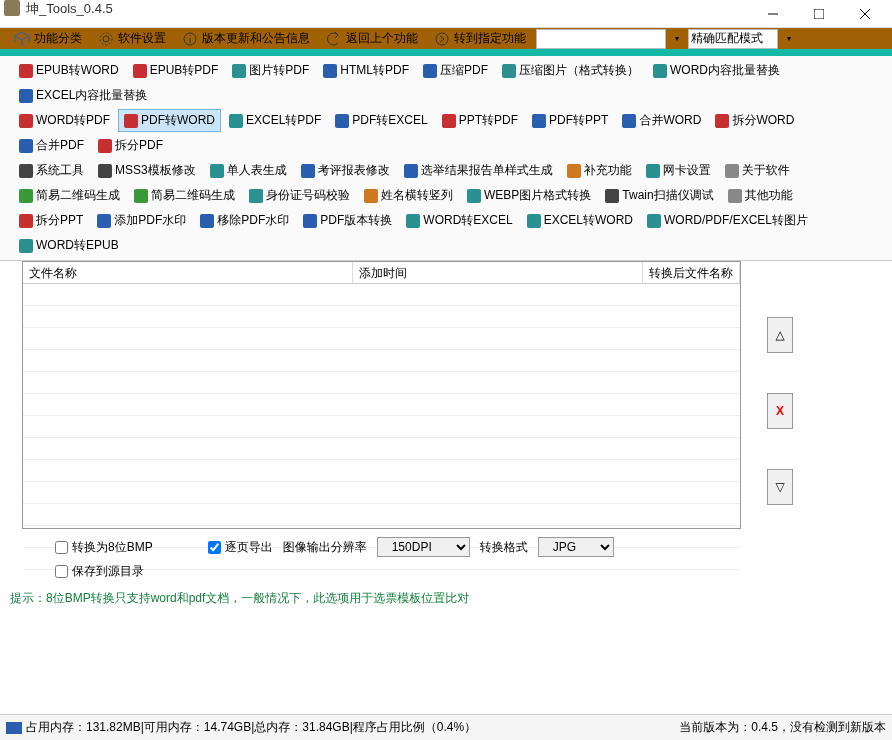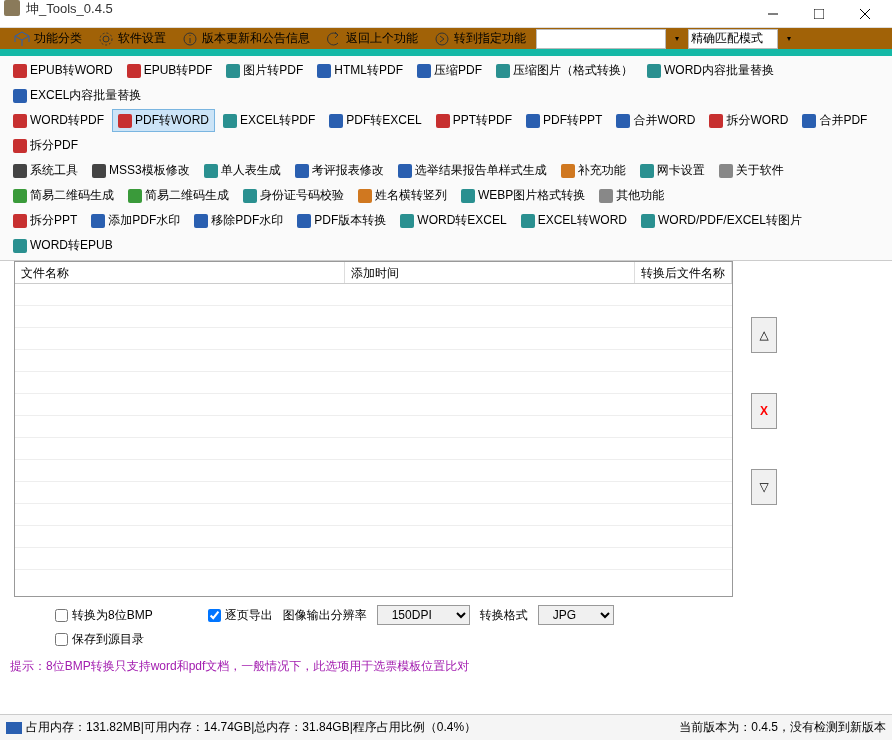--- a/index.html
+++ b/index.html
@@ -11,55 +11,55 @@
 .titlebar .winbtn { width: 46px; height: 28px; display: flex; align-items: center; justify-content: center; cursor: default; }
 .titlebar .winbtn svg { width: 10px; height: 10px; }
 
 .menubar { height: 28px; display: flex; align-items: center; border-bottom: 7px solid #14b8a6; background: #a16207; padding: 0 8px; gap: 4px; }
 .menubar .mitem { display: flex; align-items: center; gap: 4px; padding: 2px 6px; cursor: default; }
 .menubar .micon { width: 16px; height: 16px; display: flex; align-items: center; justify-content: center; }
 .menubar input[type=text] { height: 20px; width: 130px; border: 1px solid #bbb; padding: 0 2px; }
 .menubar .dd { width: 90px; height: 20px; border: 1px solid #bbb; background: #fff; display: flex; align-items: center; padding: 0 2px; position: relative; }
 .menubar .ddarrow { width: 14px; text-align: center; font-size: 8px; }
 
-.toolbars { background: #fafafa; border-bottom: 1px solid #ccc; padding: 2px 6px; }
+.toolbars { background: #fafafa; border-bottom: 1px solid #ccc; padding: 2px 12px; }
 .toolrow { display: flex; flex-wrap: wrap; }
 .tbtn { display: flex; align-items: center; gap: 3px; padding: 2px 5px; margin: 1px 1px; cursor: default; border: 1px solid transparent; }
 .tbtn.active { background: #cce4f7; border: 1px solid #7ab5e0; }
 .tbtn .ticon { width: 14px; height: 14px; border-radius: 2px; }
 .tbtn .tlabel { white-space: nowrap; font-size: 12px; }
 
 .ic-red { background: #c73030; }
 .ic-teal { background: #2a9090; }
 .ic-blue { background: #2a5fb0; }
 .ic-orange { background: #d07820; }
 .ic-green { background: #3a9a3a; }
 .ic-gray { background: #888; }
 .ic-dark { background: #444; }
 
-.mainarea { display: flex; height: 336px; border: 1px solid #999; margin: 0 14px; }
+.mainarea { display: flex; height: 268px; border: 1px solid #999; margin: 0 22px; }
 .table { flex: 1; }
 .thead { display: flex; height: 22px; border-bottom: 1px solid #ccc; background: #fff; }
 .th { border-right: 1px solid #ddd; padding: 3px 6px; }
 .th1 { flex: 0 0 330px; }
 .th2 { flex: 0 0 290px; }
 .th3 { flex: 1; }
 .tbody { height: 288px; overflow: auto; }
 .trow { height: 22px; border-bottom: 1px solid #eee; display: flex; }
 
 .sidebtns { width: 32px; display: flex; flex-direction: column; gap: 40px; padding-top: 56px; margin-left: 4px; margin-right: 6px; }
 .sidebtn { width: 26px; height: 36px; border: 1px solid #999; background: #f0f0f0; display: flex; align-items: center; justify-content: center; cursor: default; }
 .sidebtn.x { color: red; font-weight: bold; }
 
 .options { padding: 8px 10px; }
 .optrow { display: flex; align-items: center; gap: 10px; margin-bottom: 6px; }
 .optrow label { display: flex; align-items: center; gap: 4px; margin-left: 45px; }
 .optrow input[type=checkbox] { width: 13px; height: 13px; }
 .optrow select { height: 20px; border: 1px solid #999; background: #f0f0f0; padding: 0 20px 0 10px; }
-.hint { color: #a21caf; font-size: 12px; padding: 4px 0; }
+.hint { color: #15803d; font-size: 12px; padding: 4px 0; }
 
 .statusbar { position: absolute; bottom: 0; left: 0; right: 0; height: 26px; border-top: 1px solid #ccc; background: #f5f5f5; display: flex; align-items: center; padding: 0 6px; font-size: 12px; }
 .statusbar .spacer { flex: 1; }
 .statusbar .sticon { width: 16px; height: 12px; background: #2a5fb0; margin-right: 4px; }
 </style>
 </head>
 <body>
 
 <div class="titlebar">
   <div class="app-icon"></div>
@@ -263,20 +263,24 @@
         <div class="ticon ic-teal"></div>
         <span class="tlabel">身份证号码校验</span>
       </div>
       <div class="tbtn">
         <div class="ticon ic-orange"></div>
         <span class="tlabel">姓名横转竖列</span>
       </div>
       <div class="tbtn">
         <div class="ticon ic-teal"></div>
         <span class="tlabel">WEBP图片格式转换</span>
+      </div>
+      <div class="tbtn">
+        <div class="ticon ic-dark"></div>
+        <span class="tlabel">Twain扫描仪调试</span>
       </div>
       <div class="tbtn">
         <div class="ticon ic-gray"></div>
         <span class="tlabel">其他功能</span>
       </div>
     </div>
   <div class="toolrow" id="tr5">
       <div class="tbtn">
         <div class="ticon ic-red"></div>
         <span class="tlabel">拆分PPT</span>

